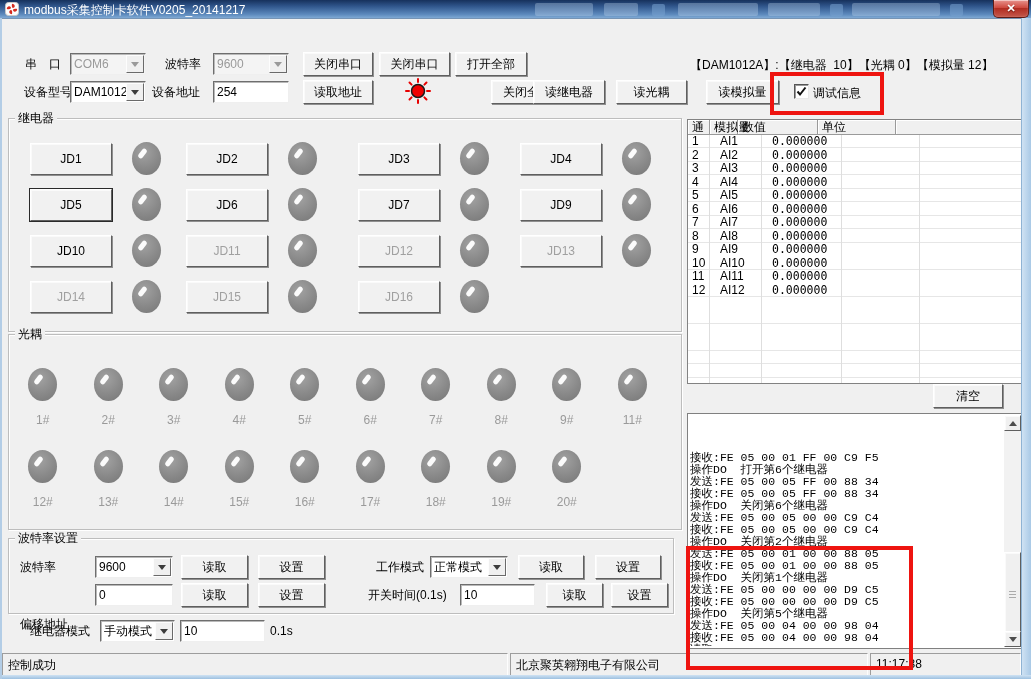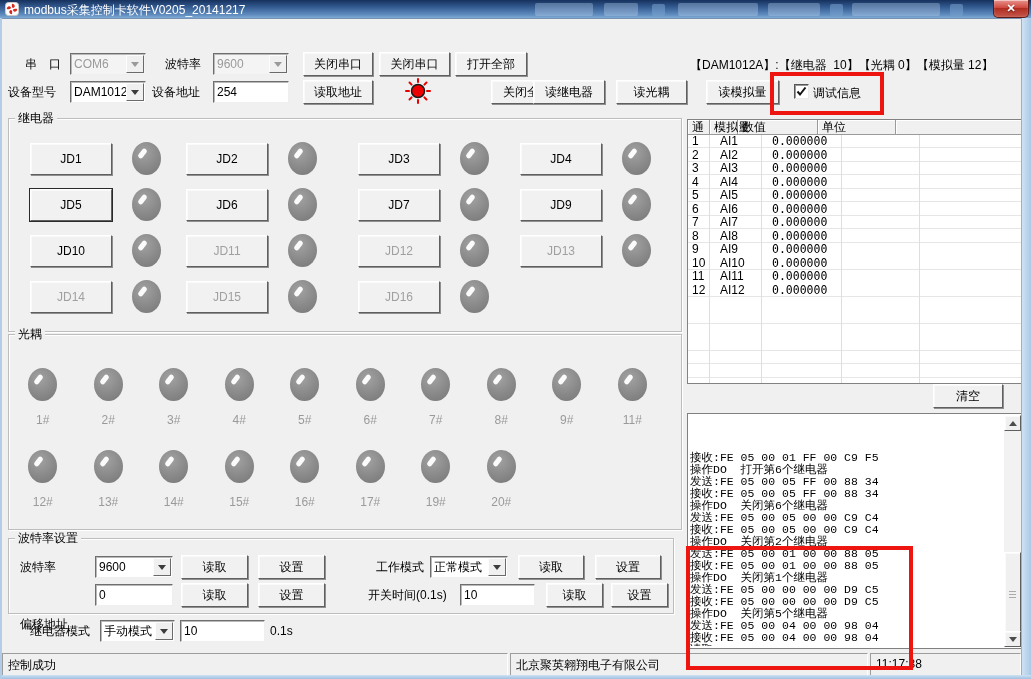--- a/index.html
+++ b/index.html
@@ -145,21 +145,21 @@
   <span class="label" style="left:165px;top:57px;">波特率</span>
   <div class="combo disabled" style="left:213px;top:53px;width:71px;height:20px;">
     <span>9600</span>
     <span class="arrow-btn"><span class="tri-down"></span></span>
   </div>
   <div class="btn" style="left:303px;top:52px;width:68px;height:22px;">关闭串口</div>
   <div class="btn" style="left:379px;top:52px;width:69px;height:22px;">关闭串口</div>
   <div class="btn" style="left:455px;top:52px;width:70px;height:22px;">打开全部</div>
   <span class="label" style="left:690px;top:58px;">【DAM1012A】:【继电器  10】【光耦 0】【模拟量 12】</span>
 
-  <span class="label" style="left:8px;top:85px;">设备型号</span>
+  <span class="label" style="left:24px;top:85px;">设备型号</span>
   <div class="combo" style="left:70px;top:81px;width:71px;height:20px;">
     <span>DAM1012A</span>
     <span class="arrow-btn"><span class="tri-down"></span></span>
   </div>
   <span class="label" style="left:152px;top:85px;">设备地址</span>
   <div class="tbox" style="left:213px;top:81px;width:71px;height:20px;">254</div>
   <div class="btn" style="left:303px;top:80px;width:68px;height:22px;">读取地址</div>
 
   <svg class="starled" style="left:404px;top:77px;" width="28" height="28" viewBox="0 0 28 28">
     <g stroke="#e80000" stroke-width="2" stroke-linecap="round">
@@ -349,20 +349,24 @@
       <div class="opto-cell">
         <div class="led"></div>
         <div class="opto-label">16#</div>
       </div>
 
       <div class="opto-cell">
         <div class="led"></div>
         <div class="opto-label">17#</div>
       </div>
 
+      <div class="opto-cell">
+        <div class="led"></div>
+        <div class="opto-label">18#</div>
+      </div>
 
       <div class="opto-cell">
         <div class="led"></div>
         <div class="opto-label">19#</div>
       </div>
 
       <div class="opto-cell">
         <div class="led"></div>
         <div class="opto-label">20#</div>
       </div>

